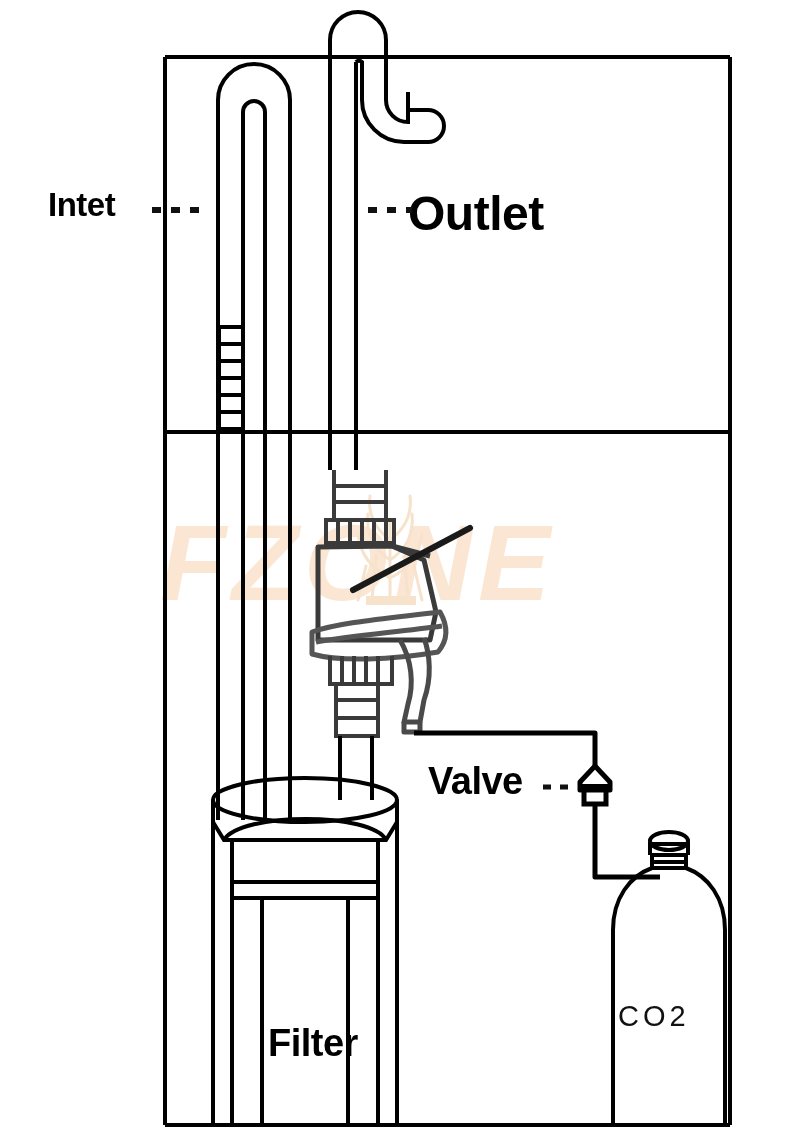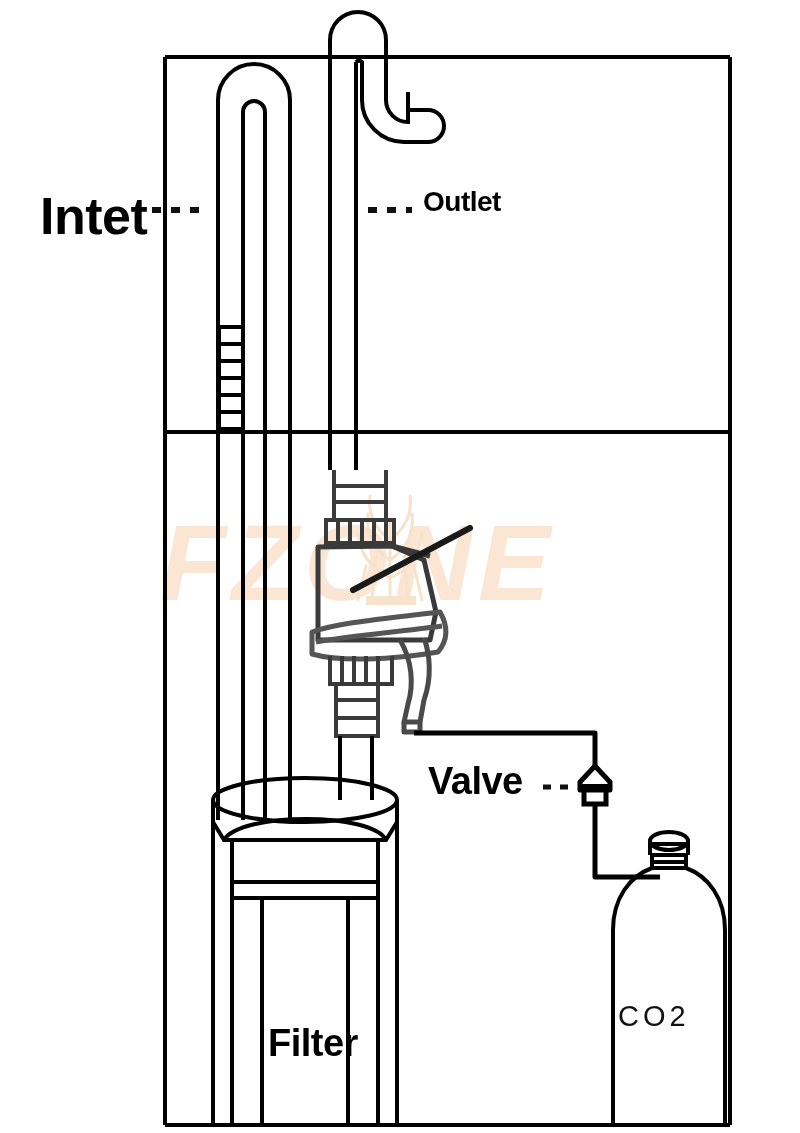--- a/index.html
+++ b/index.html
@@ -25,22 +25,22 @@
     height: 1133px;
   }
   .lbl {
     position: absolute;
     font-family: "Liberation Sans", sans-serif;
     font-weight: bold;
     color: #000000;
     white-space: nowrap;
     letter-spacing: -0.5px;
   }
-  #label-inlet  { left: 40px;  top: 186px; font-size: 52px; }
-  #label-outlet { left: 423px; top: 186px; font-size: 28px; }
+  #label-inlet  { left: 48px;  top: 186px; font-size: 33px; }
+  #label-outlet { left: 408px; top: 186px; font-size: 48px; }
   #label-valve  { left: 428px; top: 760px; font-size: 38px; }
   #label-filter { left: 268px; top: 1022px; font-size: 38px; }
   #label-atomizer {
     position: absolute;
     left: 421px;
     top: 483px;
     background: #0b0b0b;
     color: #ffffff;
     font-family: "Liberation Sans", sans-serif;
     font-weight: bold;

